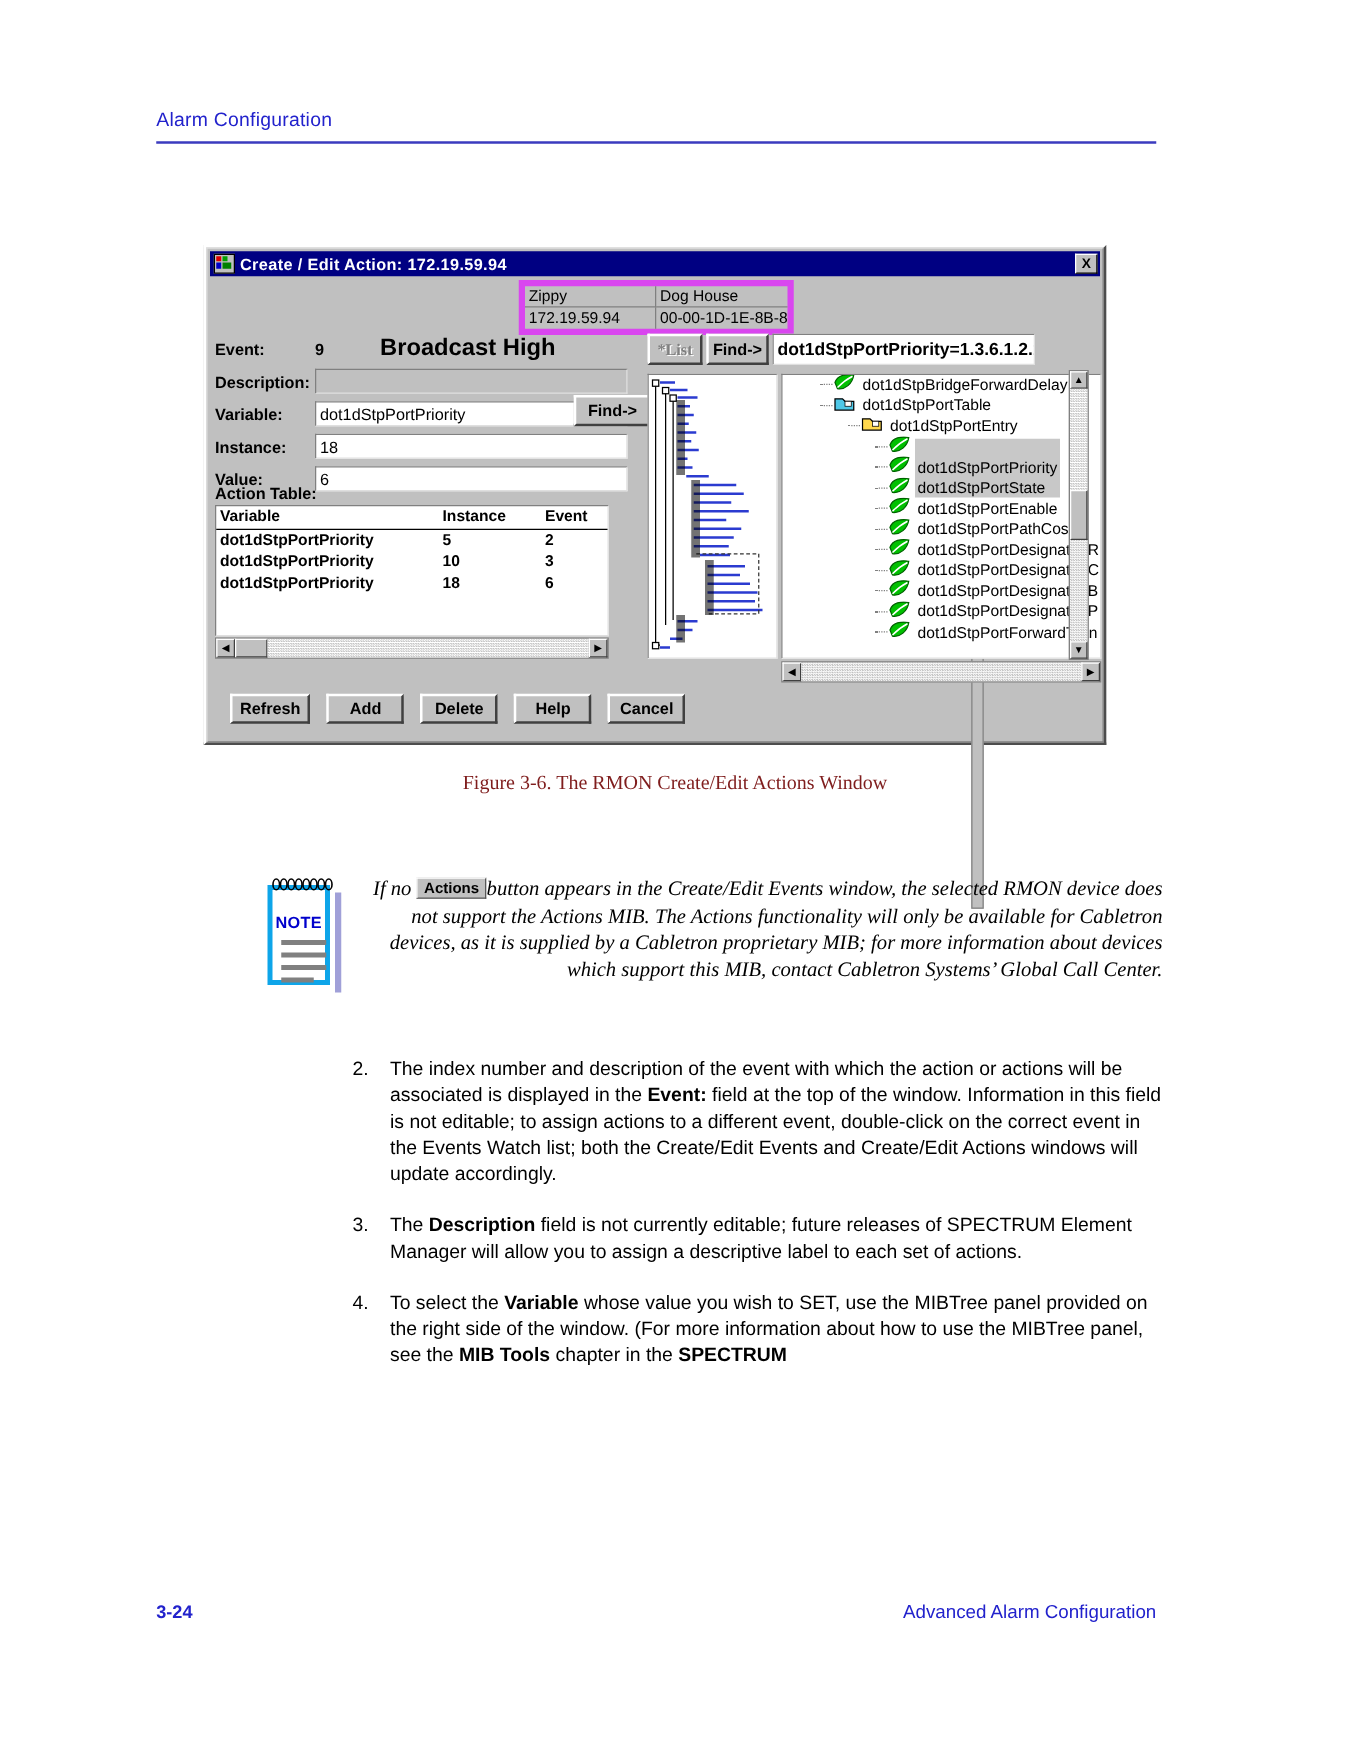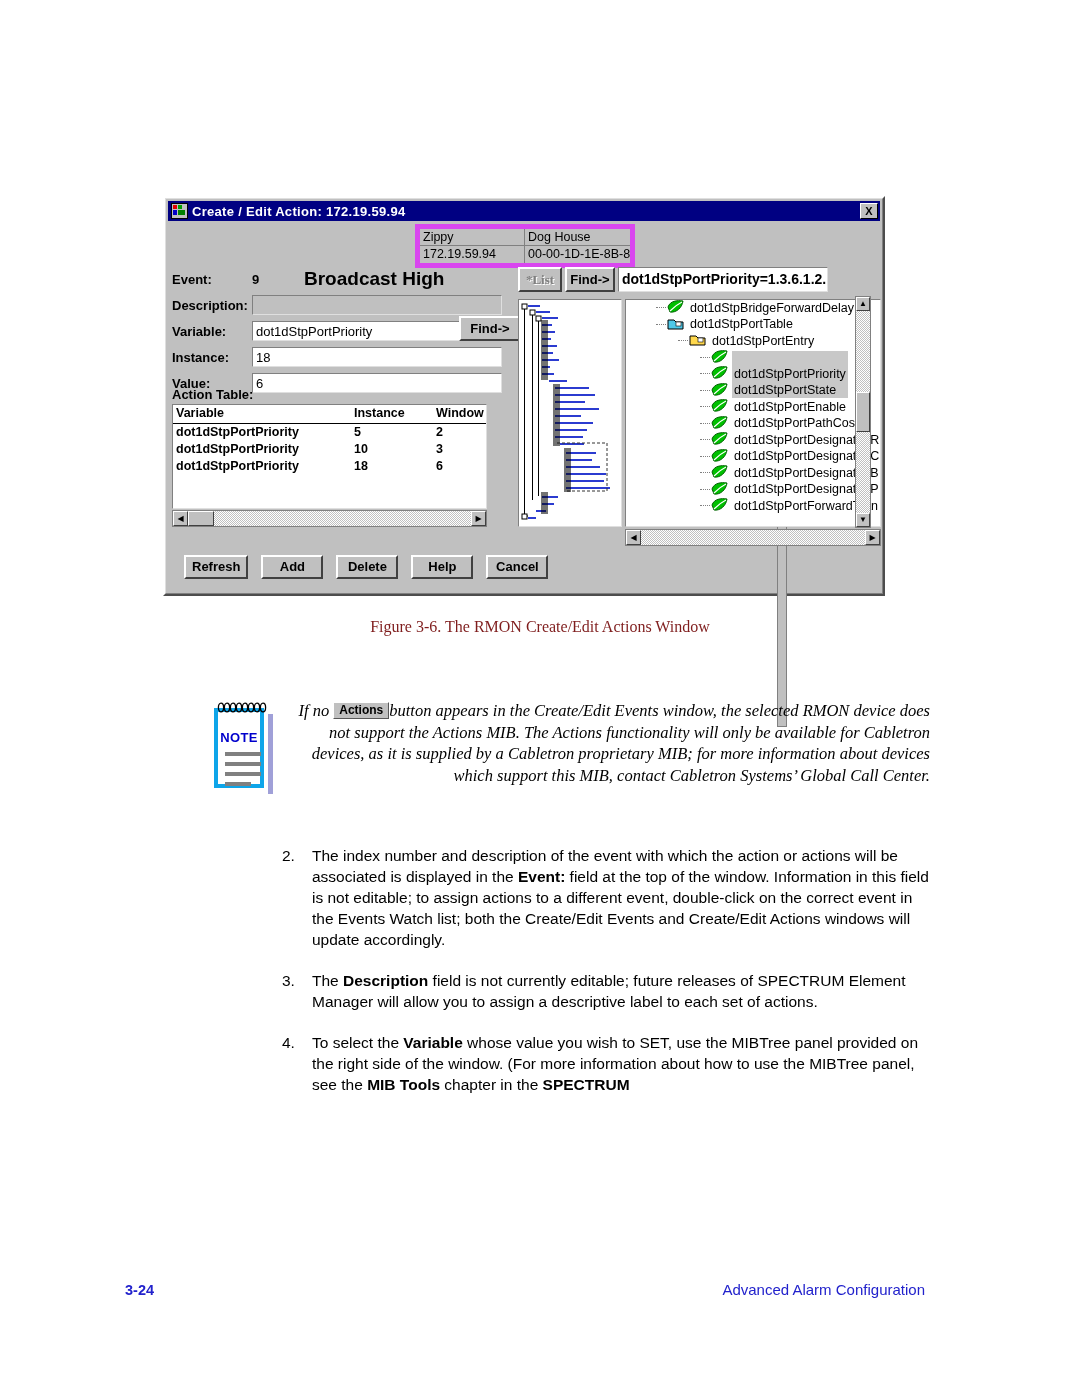--- a/index.html
+++ b/index.html
@@ -192,20 +192,24 @@
   .li{display:flex;margin-bottom:20px;}
   .li .num{width:30px;flex:0 0 auto;font-size:15.5px;line-height:21px;color:#000;}
   .li .body{flex:1 1 auto;font-size:15.5px;line-height:21px;color:#000;}
   .li .body b{font-weight:bold;}
 </style>
 </head>
 <body>
 
 <div class="page">
 
+  <div class="runhead">
+    <div class="txt">Alarm Configuration</div>
+    <div class="rule"></div>
+  </div>
 
   <div class="dlg">
    <div class="dlg-inner">
 
     <div class="titlebar">
       <span class="title-ico">
             <i class="a"></i>
             <i class="b"></i>
             <i class="c"></i>
             <i class="d"></i>
@@ -248,21 +252,21 @@
         <span class="fin">6</span>
       </div>
     </div>
     <div class="btn btn-find">Find-&gt;</div>
 
     <div class="atlabel">Action Table:</div>
     <div class="atbox">
       <div class="athead">
         <span class="atc v">Variable</span>
         <span class="atc i">Instance</span>
-        <span class="atc val">Window</span>
+        <span class="atc val">Event</span>
       </div>
       <div class="atrow">
         <span class="atc v">dot1dStpPortPriority</span>
         <span class="atc i">5</span>
         <span class="atc val">2</span>
       </div>
       <div class="atrow">
         <span class="atc v">dot1dStpPortPriority</span>
         <span class="atc i">10</span>
         <span class="atc val">3</span>

